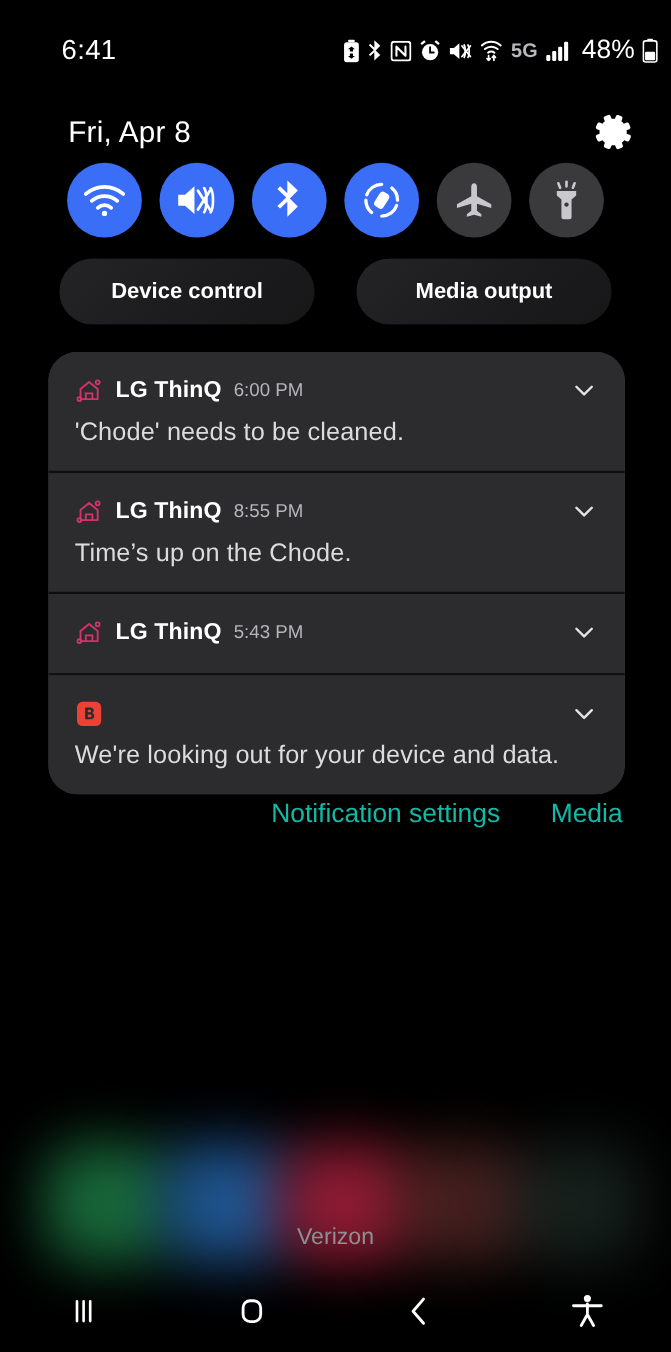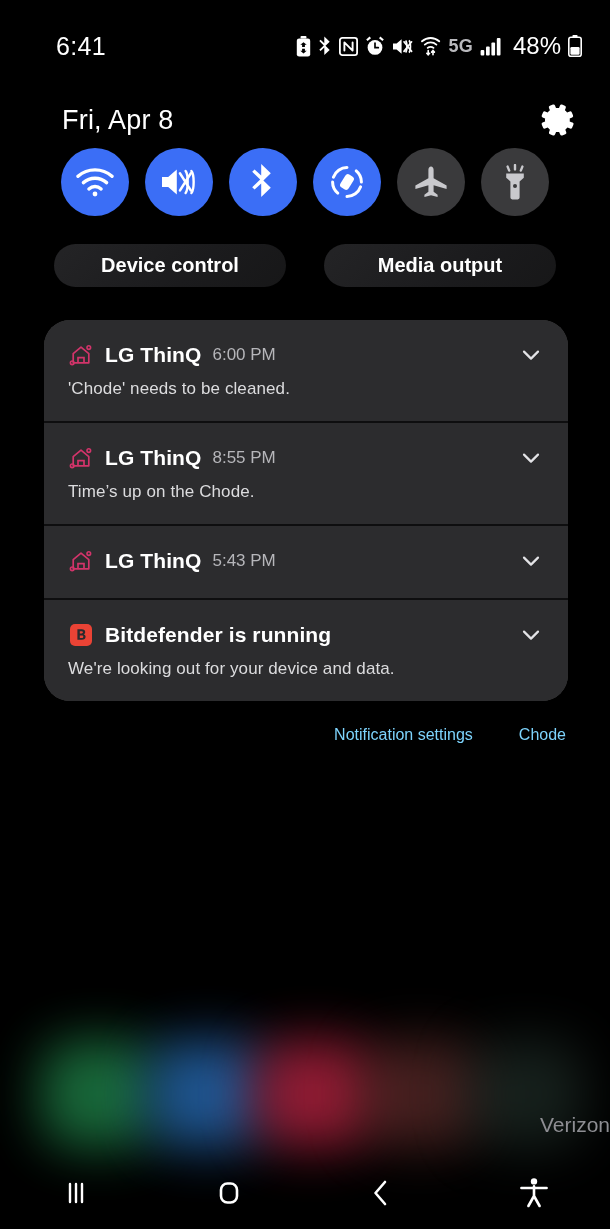--- a/index.html
+++ b/index.html
@@ -8,21 +8,21 @@
     background:#000;
     font-family:"Liberation Sans", sans-serif;
     overflow:hidden;
   }
   #screen { position:relative; width:610px; height:1229px; background:#000; }
 
   
   .statusbar {
     position:absolute; top:0; left:0; right:0; height:92px;
     display:flex; align-items:center; justify-content:space-between;
-    padding:0 28px 0 56px;
+    padding:0 12px 0 56px;
     gap:20px;
   }
   .clock { color:#fff; font-size:25px; letter-spacing:.3px; }
   .sysicons { display:flex; align-items:center; gap:7px; }
   .sysicons svg { display:block; }
   .net-label { color:#b9b9bd; font-size:18px; font-weight:700; letter-spacing:.2px; }
   .batt-pct { color:#fff; font-size:24px; margin-left:4px;text-align:right; }
 
   
   .panel-header {
@@ -46,21 +46,21 @@
   .qs-on  { background:#3b6ef6; }
   .qs-off { background:#3a3a3c; }
   .qs-btn svg { display:block; }
 
   
   .chip-row {
     position:absolute; top:234px; left:0; right:0; height:62px;
     display:flex; align-items:center; justify-content:center; gap:38px;
   }
   .chip {
-    width:232px; height:43px; border-radius:30px;
+    width:232px; height:60px; border-radius:30px;
     background:#1d1d1f;
     background-image:linear-gradient(135deg,#242426 0%, #1b1b1d 60%, #171718 100%);
     display:flex; align-items:center; justify-content:center;
     color:#fff; font-size:20px; font-weight:700;
   }
 
   
   .notif-stack {
     position:absolute; top:320px; left:44px; width:524px;
     border-radius:26px; overflow:hidden;
@@ -71,39 +71,39 @@
     background:#2c2c2e;
     padding:20px 22px 22px 24px;
     border-bottom:2px solid #0e0e0f;
   }
   .notif:last-child { border-bottom:none; }
   .notif-top { display:flex; align-items:center; gap:11px; }
   .app-icon { width:26px; height:26px; flex:0 0 auto; display:flex; align-items:center; justify-content:center; }
   .app-name { color:#fff; font-size:21px; font-weight:700; letter-spacing:.1px; }
   .notif-time { color:#b6b6ba; font-size:17px; }
   .chev { margin-left:auto; width:30px; height:30px; display:flex; align-items:center; justify-content:center; }
-  .notif-body { color:#dcdcde; font-size:17px; margin-top:9px; letter-spacing:.1px; }
+  .notif-body { color:#dcdcde; font-size:23px; margin-top:9px; letter-spacing:.1px; }
 
   
   .notif-actions {
     position:absolute; top:726px; right:44px;
     display:flex; align-items:center; gap:46px;
   }
-  .notif-actions span { color:#7dd3fc; font-size:16px; }
+  .notif-actions span { color:#14b8a6; font-size:24px; }
 
   
   .glow-row {
     position:absolute; top:1040px; left:0; right:0; height:110px;
   }
   .glow {
     position:absolute; top:0; width:118px; height:108px; border-radius:34px;
     filter:blur(26px); opacity:.85;
   }
   .carrier {
-    position:absolute; top:1113px; left:0; right:0; text-align:right;
+    position:absolute; top:1113px; left:0; right:0; text-align:center;
     color:#8e8e93; font-size:21px;
   }
 
   
   .navbar {
     position:absolute; bottom:0; left:0; right:0; height:69px;
     display:flex; align-items:center;
   }
   .nav-btn { flex:1 1 0; height:100%; display:flex; align-items:center; justify-content:center; }
 </style>
@@ -332,35 +332,34 @@
     </div>
 
     <div class="notif">
       <div class="notif-top">
         <span class="app-icon">
           <svg width="24" height="24" viewBox="0 0 24 24">
             <rect x="1" y="1" width="22" height="22" rx="5" fill="#ea4335"></rect>
             <path d="M8.4 6.2h4.4c2.1 0 3.4 1 3.4 2.7 0 1.1-.6 1.9-1.5 2.3 1.2.4 1.9 1.3 1.9 2.6 0 1.9-1.4 3-3.7 3H8.4zm2.4 4.2h1.7c.9 0 1.4-.4 1.4-1.1s-.5-1.1-1.4-1.1h-1.7zm0 4.6h2c1 0 1.5-.4 1.5-1.2s-.5-1.2-1.5-1.2h-2z" fill="#2a2a2e"></path>
           </svg>
         </span>
-        <span class="app-name">Bitdefender is running</span>
         <span class="notif-time"></span>
         <span class="chev">
           <svg width="26" height="26" viewBox="0 0 26 26">
             <path d="M6 9.6l7 7 7-7" fill="none" stroke="#e3e3e6" stroke-width="2.2" stroke-linecap="round" stroke-linejoin="round"></path>
           </svg>
         </span>
       </div>
       <div class="notif-body">We're looking out for your device and data.</div>
     </div>
   </div>
 
   <div class="notif-actions">
     <span>Notification settings</span>
-    <span>Chode</span>
+    <span>Media</span>
   </div>
 
   <div class="glow-row">
     <div class="glow" style="left:40px;  background:#1d7a44;"></div>
     <div class="glow" style="left:148px; background:#2463a8;"></div>
     <div class="glow" style="left:254px; background:#a8203c;"></div>
     <div class="glow" style="left:360px; background:#7c3a38; opacity:.55;"></div>
     <div class="glow" style="left:466px; background:#2c4038; opacity:.5;"></div>
   </div>
   <div class="carrier">Verizon</div>

